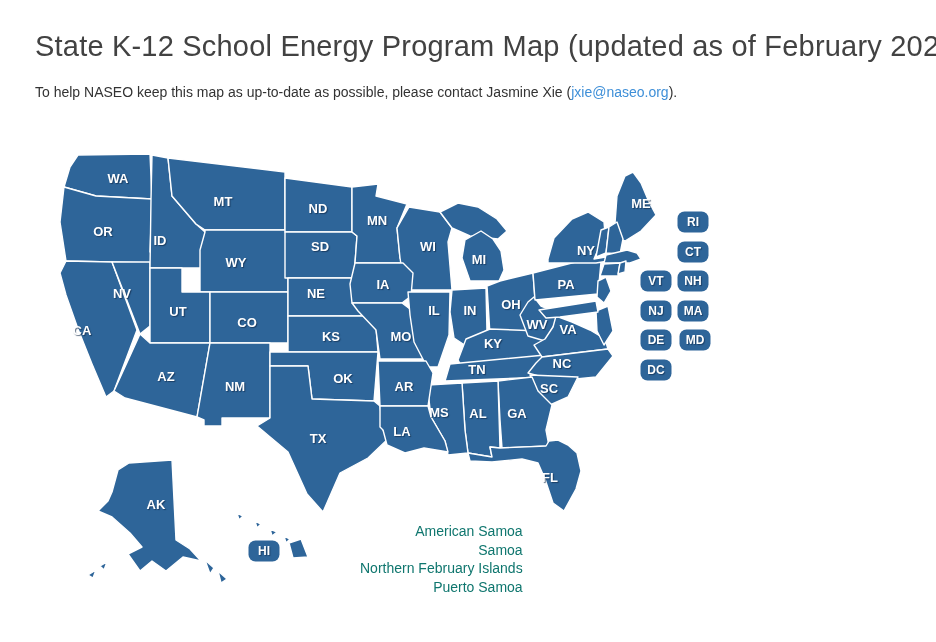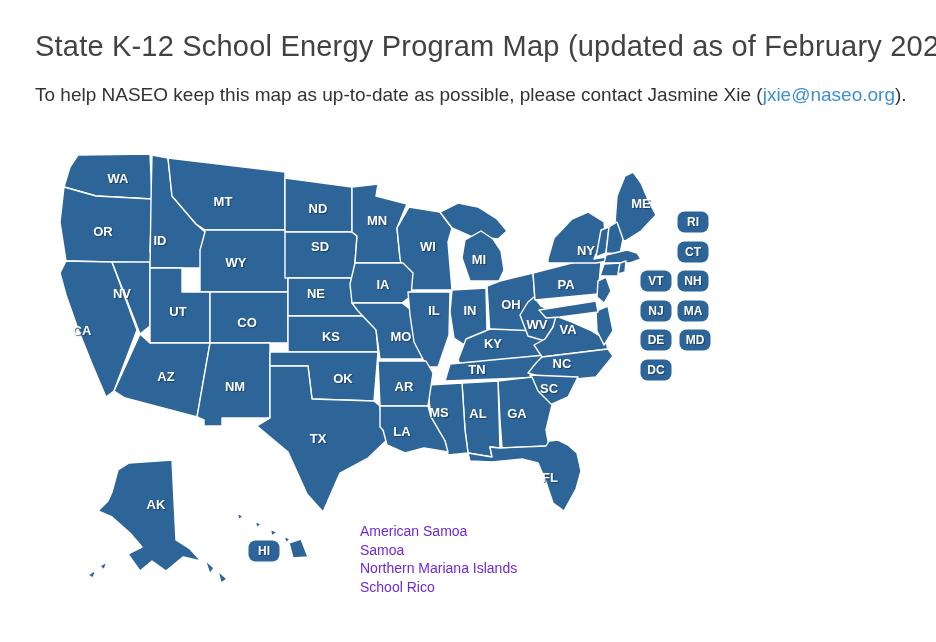--- a/index.html
+++ b/index.html
@@ -1,20 +1,20 @@
 <!DOCTYPE html>
 <html><head>
 <meta charset="utf-8">
 <style>
   html,body{margin:0;padding:0;background:#ffffff;}
   .page{position:relative;width:936px;height:642px;overflow:hidden;background:#fff;
         font-family:"Liberation Sans","DejaVu Sans",sans-serif;}
   .page-title{position:absolute;left:35px;top:30px;margin:0;font-size:29px;font-weight:400;
         color:#424242;letter-spacing:.2px;white-space:nowrap;}
-  .subtitle{position:absolute;left:35px;top:84px;margin:0;font-size:19px;color:#333;}
+  .subtitle{position:absolute;left:35px;top:84px;margin:0;font-size:14px;color:#333;}
   .subtitle a{color:#3e8fd8;text-decoration:none;cursor:pointer;}
   .map-wrap{position:absolute;left:0;top:0;width:936px;height:642px;}
   svg{position:absolute;left:0;top:0;}
   .state{stroke:#fff;stroke-width:1.4;stroke-linejoin:round;cursor:pointer;}
   .state-label{font-family:"Liberation Sans","DejaVu Sans",sans-serif;font-size:13px;font-weight:700;
         fill:#fff;text-anchor:middle;pointer-events:none;
         text-shadow:1px 1px 1px rgba(15,40,70,.65);}
   .badge-rect{cursor:pointer;}
   .badge-label{font-family:"Liberation Sans","DejaVu Sans",sans-serif;font-size:12px;font-weight:700;
         fill:#fff;text-anchor:middle;pointer-events:none;text-shadow:1px 1px 1px rgba(15,40,70,.6);}
@@ -164,20 +164,20 @@
         </g>
         <g>
           <rect x="679.5" y="329.5" width="31" height="21" rx="7" ry="7" fill="#2E6599" class="badge-rect"></rect>
           <text x="695" y="340" dy="0.36em" class="badge-label">MD</text>
         </g>
         <g>
           <rect x="640.5" y="359.5" width="31" height="21" rx="7" ry="7" fill="#2E6599" class="badge-rect"></rect>
           <text x="656" y="370" dy="0.36em" class="badge-label">DC</text>
         </g>
       </svg>
-    <div class="territories" style="color: #6d28d9;">
+    <div class="territories" style="color: #0f766e; text-align: right;">
         <div>American Samoa</div>
         <div>Samoa</div>
-        <div>Northern Mariana Islands</div>
-        <div>School Rico</div>
+        <div>Northern February Islands</div>
+        <div>Puerto Samoa</div>
       </div>
   </div>
 </div>
 
 </body></html>

